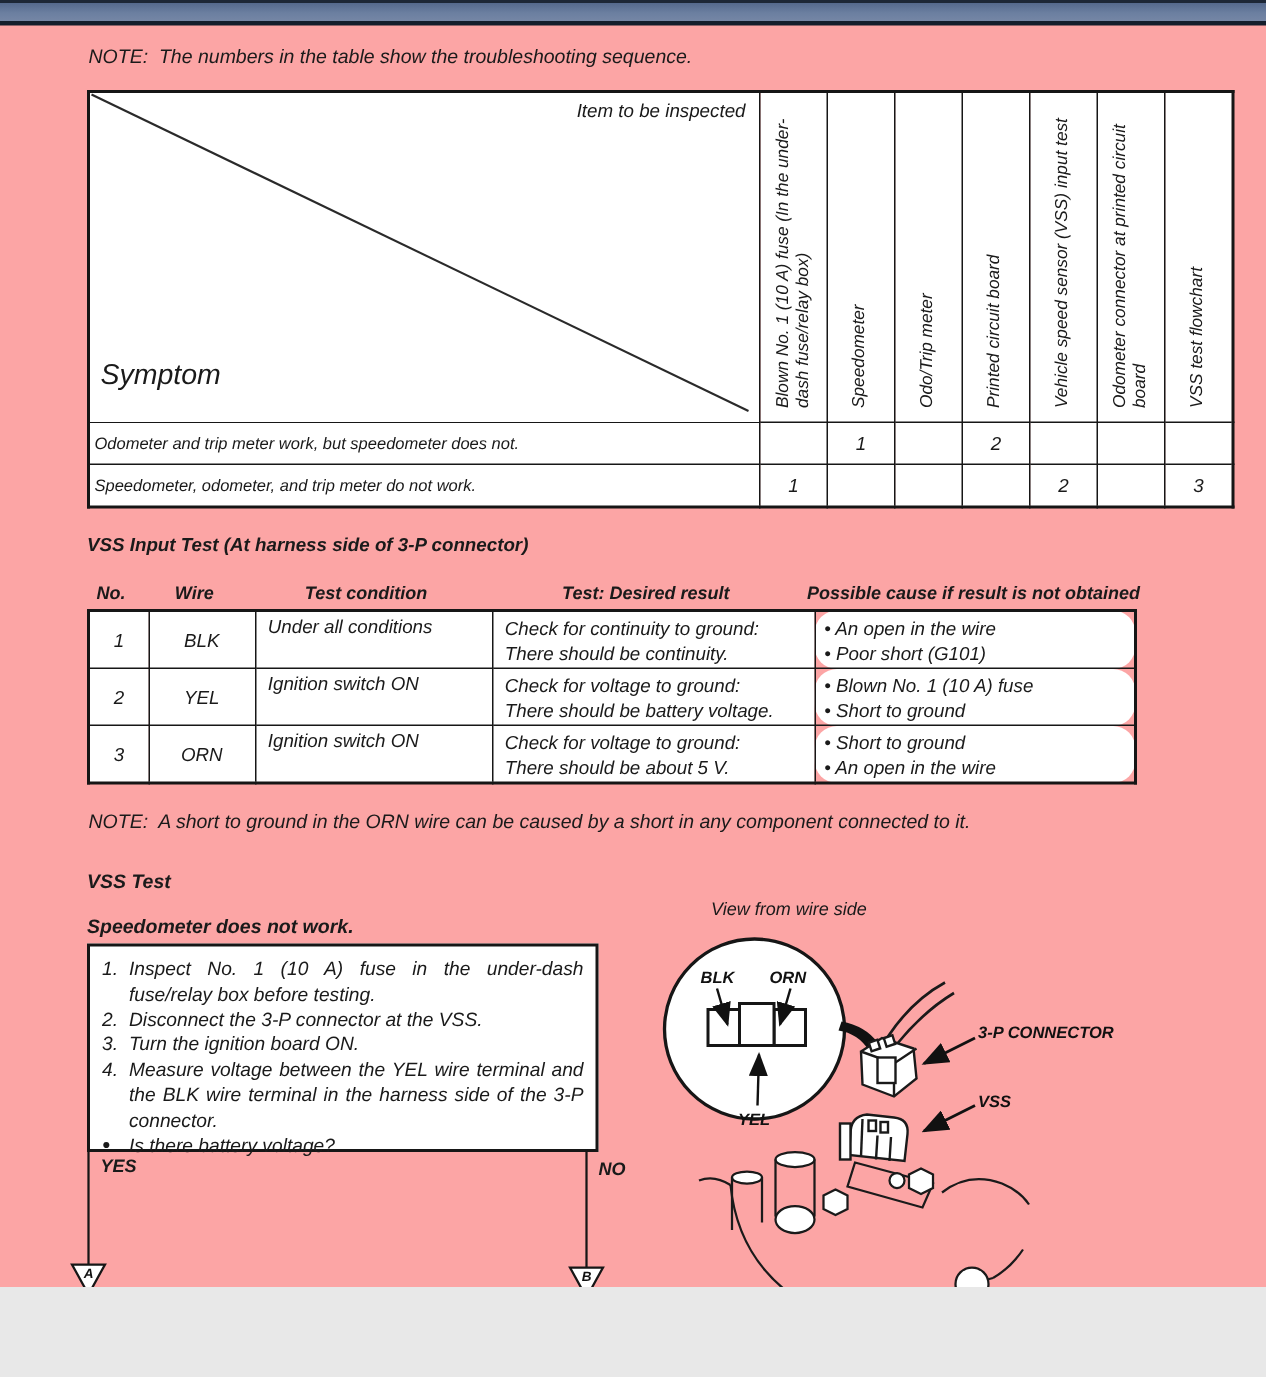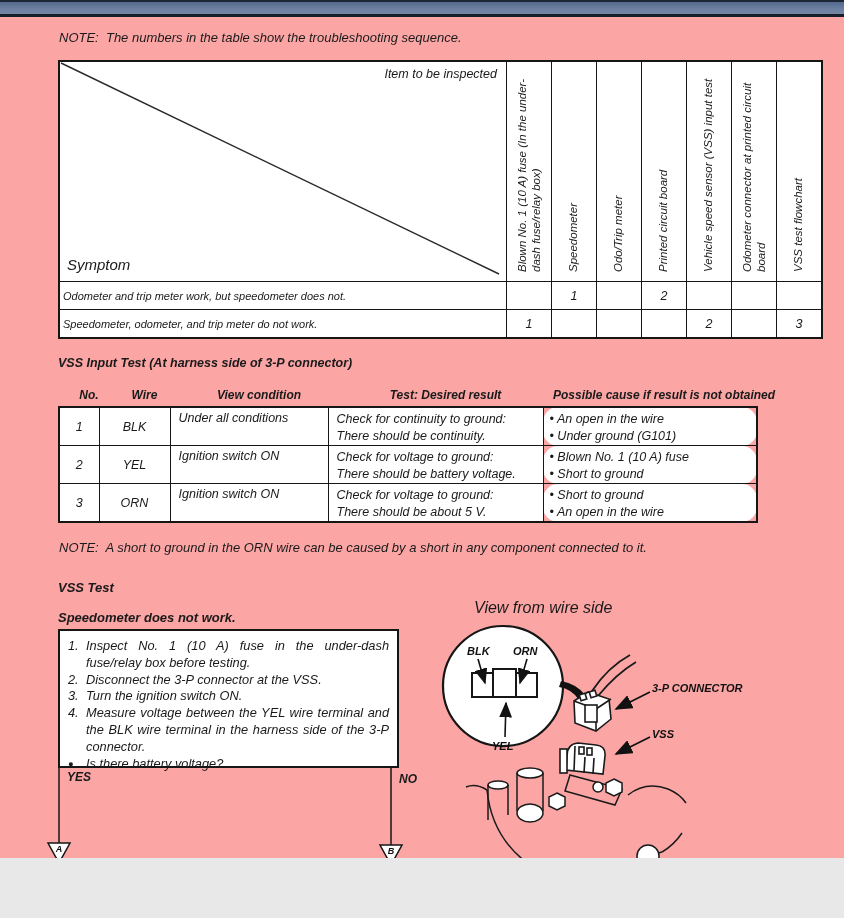--- a/index.html
+++ b/index.html
@@ -24,34 +24,34 @@
 
   .note { position:absolute; left:59px; font-size:13px; white-space:pre-wrap; }
 
   
   .matrix { position:absolute; left:58px; top:60px; border-collapse:collapse; table-layout:fixed; }
   .matrix td, .matrix th { border:1.5px solid #161616; padding:3px; background:#fff; }
   .matrix { border:2px solid #161616; }
   .diag-cell { width:440px; height:213px; position:relative; }
   .diag-cell svg { position:absolute; left:0; top:0; }
   .corner-top { position:absolute; top:5px; right:9px; font-size:12.5px; font-weight:normal; }
-  .corner-bottom { position:absolute; bottom:8px; left:7px; font-size:15px; }
+  .corner-bottom { position:absolute; bottom:19px; left:7px; font-size:19px; }
   .vth { width:38px; vertical-align:bottom; font-weight:normal; }
   .vth-text {
     writing-mode:vertical-rl; transform:rotate(180deg);
     height:200px; margin:0 auto 6px auto;
     font-size:11.5px; line-height:13.5px; text-align:left;
   }
   .sym-row td { height:21px; }
   .sym { font-size:11px; padding:0 2px 0 6px; }
   .num { text-align:center; font-size:12.5px; }
 
   
   .sec-title { position:absolute; left:58px; font-size:12.5px; font-weight:bold; }
-  .t2-headers { position:absolute; left:69px; top:388px; display:flex; width:698px; }
+  .t2-headers { position:absolute; left:54px; top:388px; display:flex; width:698px; }
   .t2-headers span { font-size:12px; font-weight:bold; text-align:center; white-space:nowrap; }
   .t2 { position:absolute; left:58px; top:406px; border-collapse:collapse; table-layout:fixed; border:2px solid #161616; }
   .t2 td { border:1.5px solid #161616; background:#fff; vertical-align:top; font-size:12.5px; }
   .t2 td.c-no, .t2 td.c-wire { text-align:center; vertical-align:middle; }
   .t2 tr { height:38px; }
   .t2 .c-cond { padding:3px 4px 0 8px; }
   .t2 .c-res  { padding:3px 4px 0 8px; white-space:pre-line; line-height:17px; }
   .t2 .c-cause { padding:3px 4px 0 6px; line-height:17px;border-radius:15px; }
   .cause-item::before { content:"•  "; }
 
@@ -63,21 +63,21 @@
   }
   .step { display:flex; font-size:12.8px; line-height:16.8px; }
   .step-marker { flex:none; width:21px; padding-left:3px; box-sizing:border-box; }
   .step-text { flex:1; text-align:justify; }
   .step:last-child .step-marker { font-size:9.5px; }
   .flow-label { position:absolute; font-size:12px; font-weight:bold; }
   .flow-note { position:absolute; font-size:12px;text-align:center; }
   .flow-svg { position:absolute; left:0; top:755px; }
 
   
-  .diagram-caption { position:absolute; left:474px; top:599px; font-size:16px; }
+  .diagram-caption { position:absolute; left:474px; top:599px; font-size:12px; }
   .diagram-svg { position:absolute; left:430px; top:615px; }
   .diagram-svg text { font-family:"Liberation Sans", sans-serif; }
   .dlabel { font-size:11px; font-weight:bold; fill:#111; }
 </style>
 </head>
 <body>
 
 <div class="page">
 
   <div class="topbar"></div>
@@ -147,21 +147,21 @@
       <td class="num">3</td>
     </tr>
   </tbody>
     </table>
 
   <div class="sec-title" style="top:356px;">VSS Input Test (At harness side of 3-P connector)</div>
 
   <div class="t2-headers">
     <span style="width:40px">No.</span>
     <span style="width:71px">Wire</span>
-    <span style="width:158px">View condition</span>
+    <span style="width:158px">Test condition</span>
     <span style="width:215px">Test: Desired result</span>
     <span style="width:214px">Possible cause if result is not obtained</span>
   </div>
 
   <table class="t2">
     <colgroup>
       <col style="width:40px">
         <col style="width:71px">
         <col style="width:158px">
         <col style="width:215px">
@@ -169,21 +169,21 @@
     </colgroup>
     <tbody>
         <tr>
       <td class="c-no">1</td>
       <td class="c-wire">BLK</td>
       <td class="c-cond">Under all conditions</td>
       <td class="c-res">Check for continuity to ground:
 There should be continuity.</td>
       <td class="c-cause">
         <div class="cause-item">An open in the wire</div>
-        <div class="cause-item">Under ground (G101)</div>
+        <div class="cause-item">Poor short (G101)</div>
       </td>
     </tr>
     <tr>
       <td class="c-no">2</td>
       <td class="c-wire">YEL</td>
       <td class="c-cond">Ignition switch ON</td>
       <td class="c-res">Check for voltage to ground:
 There should be battery voltage.</td>
       <td class="c-cause">
         <div class="cause-item">Blown No. 1 (10 A) fuse</div>
@@ -213,21 +213,21 @@
     <div class="step">
       <span class="step-marker">1.</span>
       <span class="step-text">Inspect No. 1 (10 A) fuse in the under-dash fuse/relay box before testing.</span>
     </div>
     <div class="step">
       <span class="step-marker">2.</span>
       <span class="step-text">Disconnect the 3-P connector at the VSS.</span>
     </div>
     <div class="step">
       <span class="step-marker">3.</span>
-      <span class="step-text">Turn the ignition switch ON.</span>
+      <span class="step-text">Turn the ignition board ON.</span>
     </div>
     <div class="step">
       <span class="step-marker">4.</span>
       <span class="step-text">Measure voltage between the YEL wire terminal and the BLK wire terminal in the harness side of the 3-P connector.</span>
     </div>
     <div class="step">
       <span class="step-marker">●</span>
       <span class="step-text">Is there battery voltage?</span>
     </div>
   </div>

